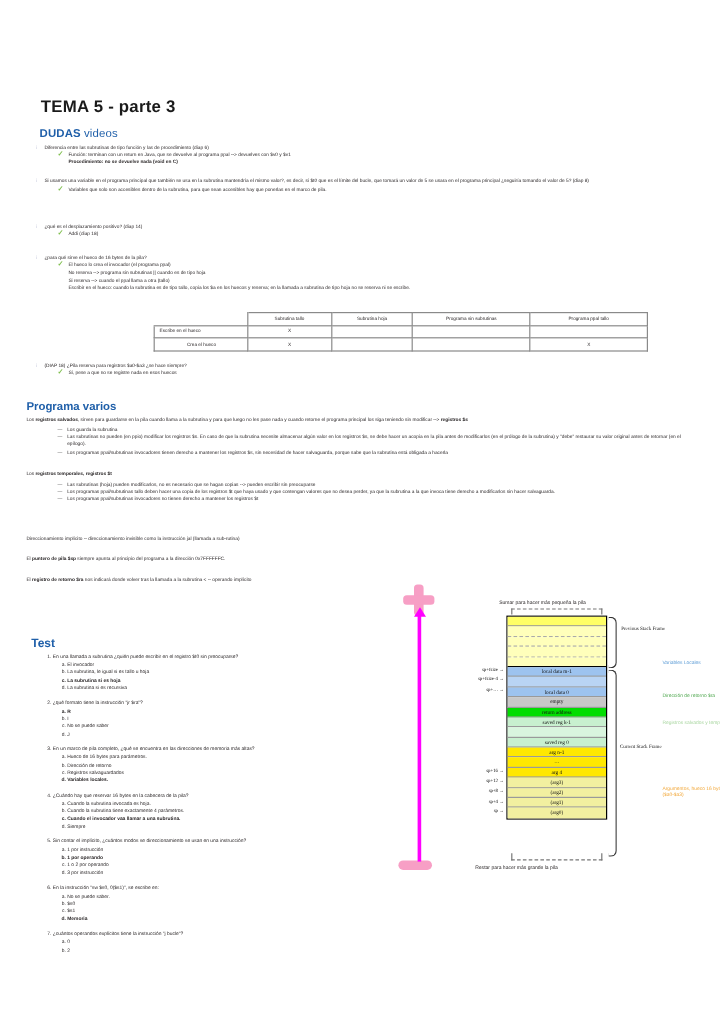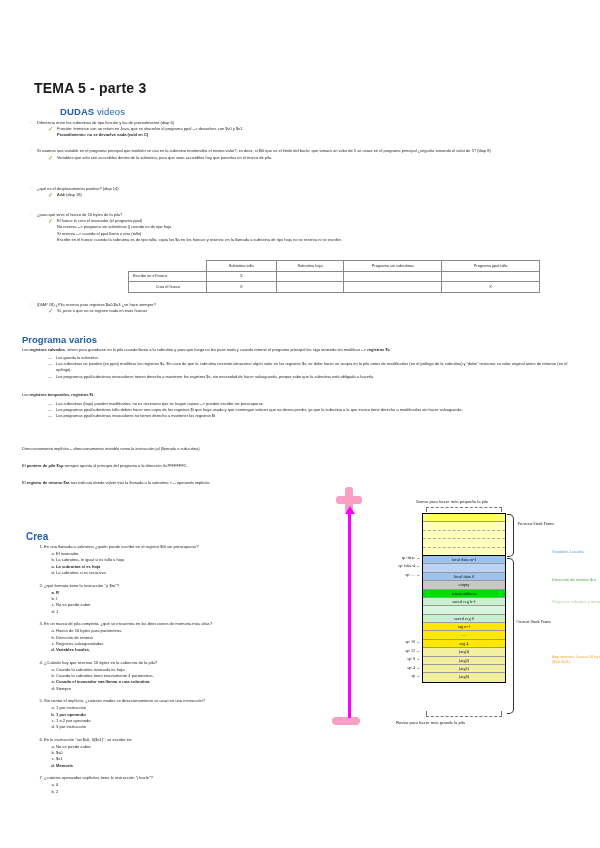--- a/index.html
+++ b/index.html
@@ -19,21 +19,21 @@
     position:absolute; left:34px; top:36px;
     font-size:14px; font-weight:bold; letter-spacing:0.2px;
     color:#1a1a1a;
   }
   .h2-blue{
     font-size:9.5px; font-weight:bold; color:#1F5FA9;
     letter-spacing:0.1px;
   }
   .h2-blue .light{ font-weight:normal; color:#1F5FA9; }
 
-  .sec-dudas{ position:absolute; left:60px; top:62px;text-align:center; }
+  .sec-dudas{ position:absolute; left:33px; top:62px;text-align:center; }
   .sec-apuntes{ position:absolute; left:22px; top:290px; font-size:9.5px; font-weight:bold; color:#1F5FA9;}
   .sec-test{ position:absolute; left:26px; top:487px; font-size:10px; font-weight:bold; color:#1F5FA9;}
 
   
   .t{ font-size:4.0px; line-height:1.55; color:#231f20; }
   .t b{ font-weight:bold; }
 
   .block{ position:absolute; }
 
   
@@ -317,21 +317,21 @@
   <div class="block t" style="left:22px; top:402px; width:556px;">Direccionamiento implícito -- direccionamiento invisible como la instrucción jal (llamada a sub-rutina)</div>
 
   <div class="block t" style="left:22px; top:419px; width:556px;">
     <span>El </span><b>puntero de pila $sp</b><span> siempre apunta al principio del programa a la dirección 0x7FFFFFFC.</span>
   </div>
 
   <div class="block t" style="left:22px; top:436px; width:556px;">
     <span>El </span><b>registro de retorno $ra</b><span> nos indicará donde volver tras la llamada a la subrutina &lt; -- operando implícito</span>
   </div>
 
-  <div class="sec-test">Crea</div>
+  <div class="sec-test">Test</div>
 
   <div class="block" style="left:30px; top:500px; width:300px;">
     <ol class="qlist">
       <li>
         <span>En una llamada a subrutina ¿quién puede escribir en el registro $t0 sin preocuparse?</span>
         <ol class="alist">
           <li>El invocador</li>
           <li>La subrutina, le igual si es tallo u hoja</li>
           <li class="correct">La subrutina si es hoja</li>
           <li>La subrutina si es recursiva</li>

